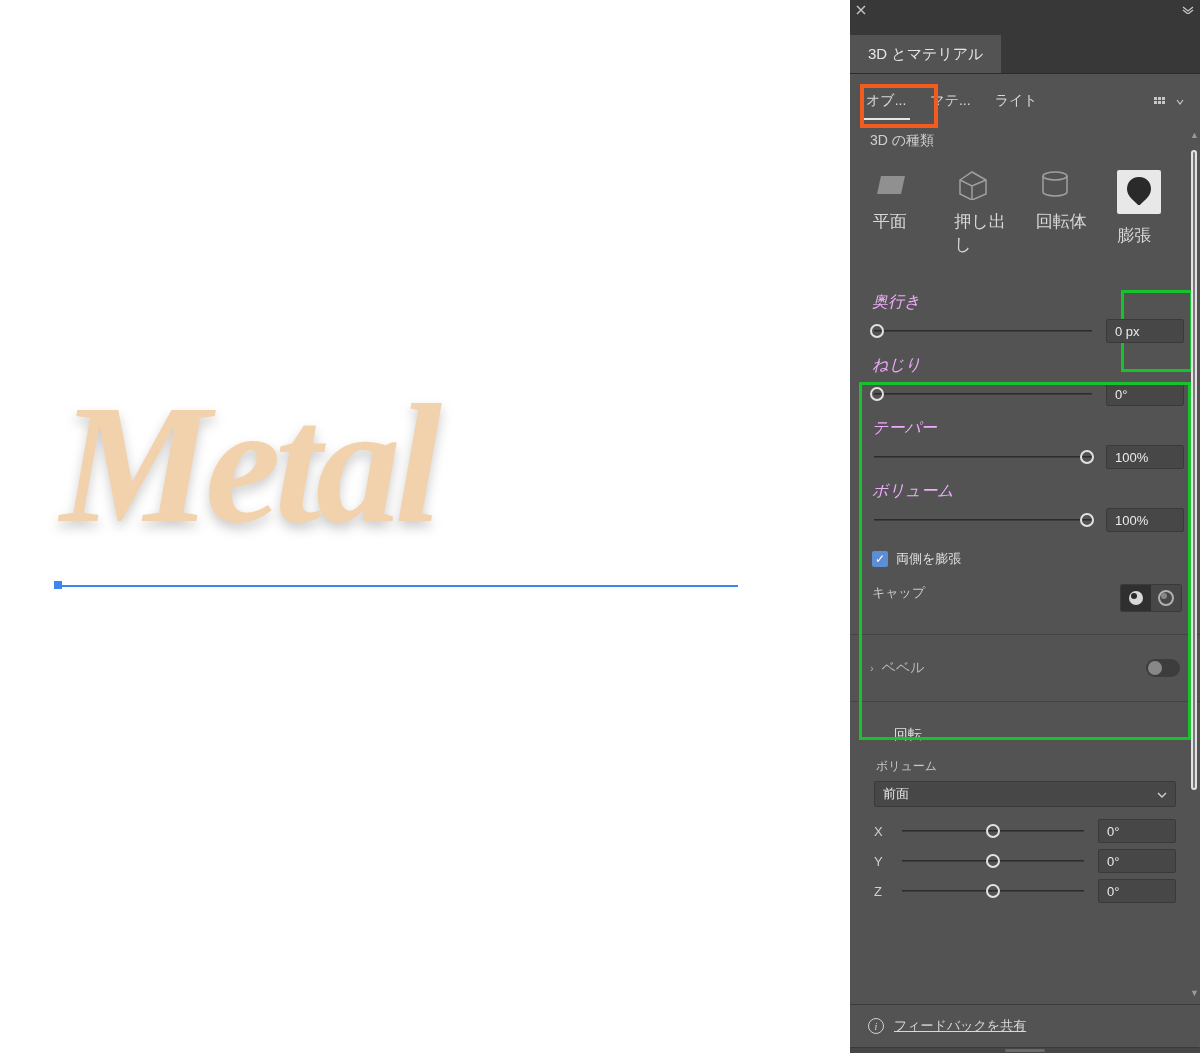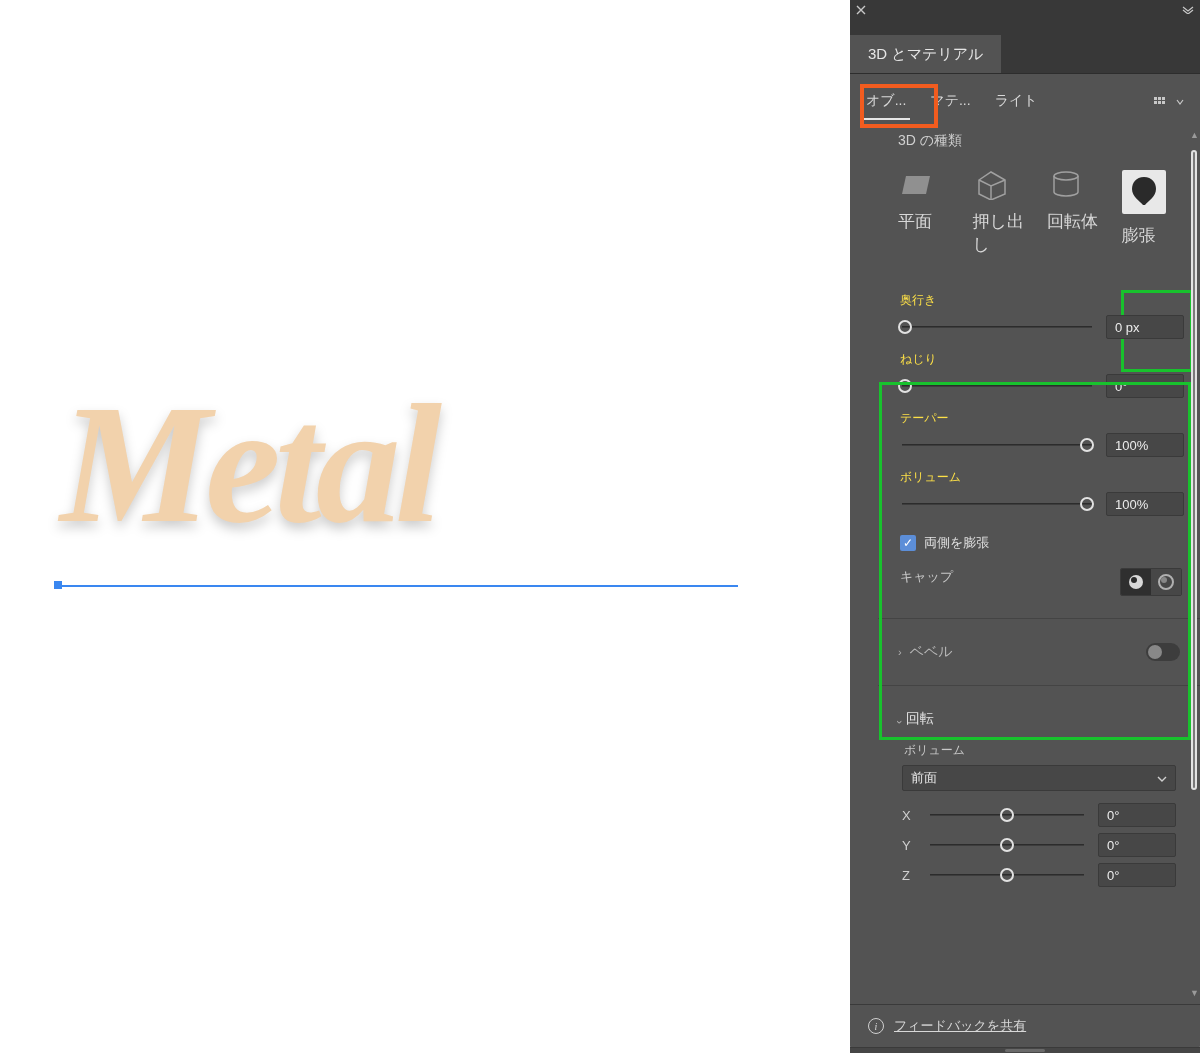--- a/index.html
+++ b/index.html
@@ -102,22 +102,21 @@
   }
   .option-icon {
     margin-left: auto;
     display: flex; align-items: center; gap: 4px;
   }
 
   .scroll-body {
     flex: 1;
     overflow: hidden;
     position: relative;
-    padding: 0 0 0 8px;
-    margin-left: 20px;
+    padding: 0 0 0 0;
   }
   .scrollbar {
     position: absolute;
     right: 2px; top: 6px; bottom: 6px; width: 8px;
   }
   .scrollbar .up, .scrollbar .down {
     height: 10px; color: #9a9a9a; font-size: 9px; text-align:center;
   }
   .scrollbar .thumb {
     position: absolute; top: 20px; right: 1px; width: 6px; height: 640px;
@@ -169,21 +168,21 @@
   .settings-highlight {
     position: absolute;
     border: 3px solid #18c22d;
     left: 9px; right: 9px;
     top: 258px; height: 358px;
     pointer-events: none;
     z-index: 5;
   }
 
   .ctl { margin: 4px 0 12px 0; }
-  .ctl-label { color: #fde047; font-size: 12px; margin-bottom: 6px; padding-left: 2px;}
+  .ctl-label { color: #f0abfc; font-size: 16px; margin-bottom: 6px; padding-left: 2px; font-style: italic;}
   .ctl-row { display: flex; align-items: center; gap: 10px; }
   .slider {
     flex: 1; height: 16px; position: relative;
   }
   .track {
     position: absolute; left: 4px; right: 4px; top: 7px; height: 2px; background: #3d3d3d;
     border-top: 1px solid #2c2c2c;
   }
   .thumb {
     position: absolute; top: 1px; width: 14px; height: 14px;
@@ -226,21 +225,21 @@
   .collapse-row .label { display:flex; align-items:center; gap:8px;}
   .chevron { font-size: 11px; color: #b0b0b0; }
   .toggle {
     width: 34px; height: 18px; background: #3d3d3d; border-radius: 10px; position: relative;
   }
   .toggle .knob {
     position: absolute; left: 2px; top: 2px; width: 14px; height: 14px; background: #888; border-radius: 50%;
   }
 
   .rotation-section { padding: 0 20px 8px 20px; }
-  .rotation-header { display:flex; align-items:flex-end; gap:4px; color:#e0e0e0; font-size:14px; padding: 14px 0;}
+  .rotation-header { display:flex; align-items:flex-end; gap:20px; color:#e0e0e0; font-size:14px; padding: 14px 0;}
 
   .preset-label { color:#c8c8c8; font-size:12px; margin: 0 0 6px 6px;}
   .dropdown {
     background:#474747; border:1px solid #3a3a3a; border-radius:2px;
     height:26px; margin: 0 4px 12px 4px; display:flex; align-items:center; justify-content:space-between;
     padding: 0 8px; color:#e8e8e8; font-size:13px;
   }
 
   .axis-row { display:flex; align-items:center; gap:10px; margin: 6px 4px; }
   .axis-label { color:#d0d0d0; font-size:13px; width:14px; }

